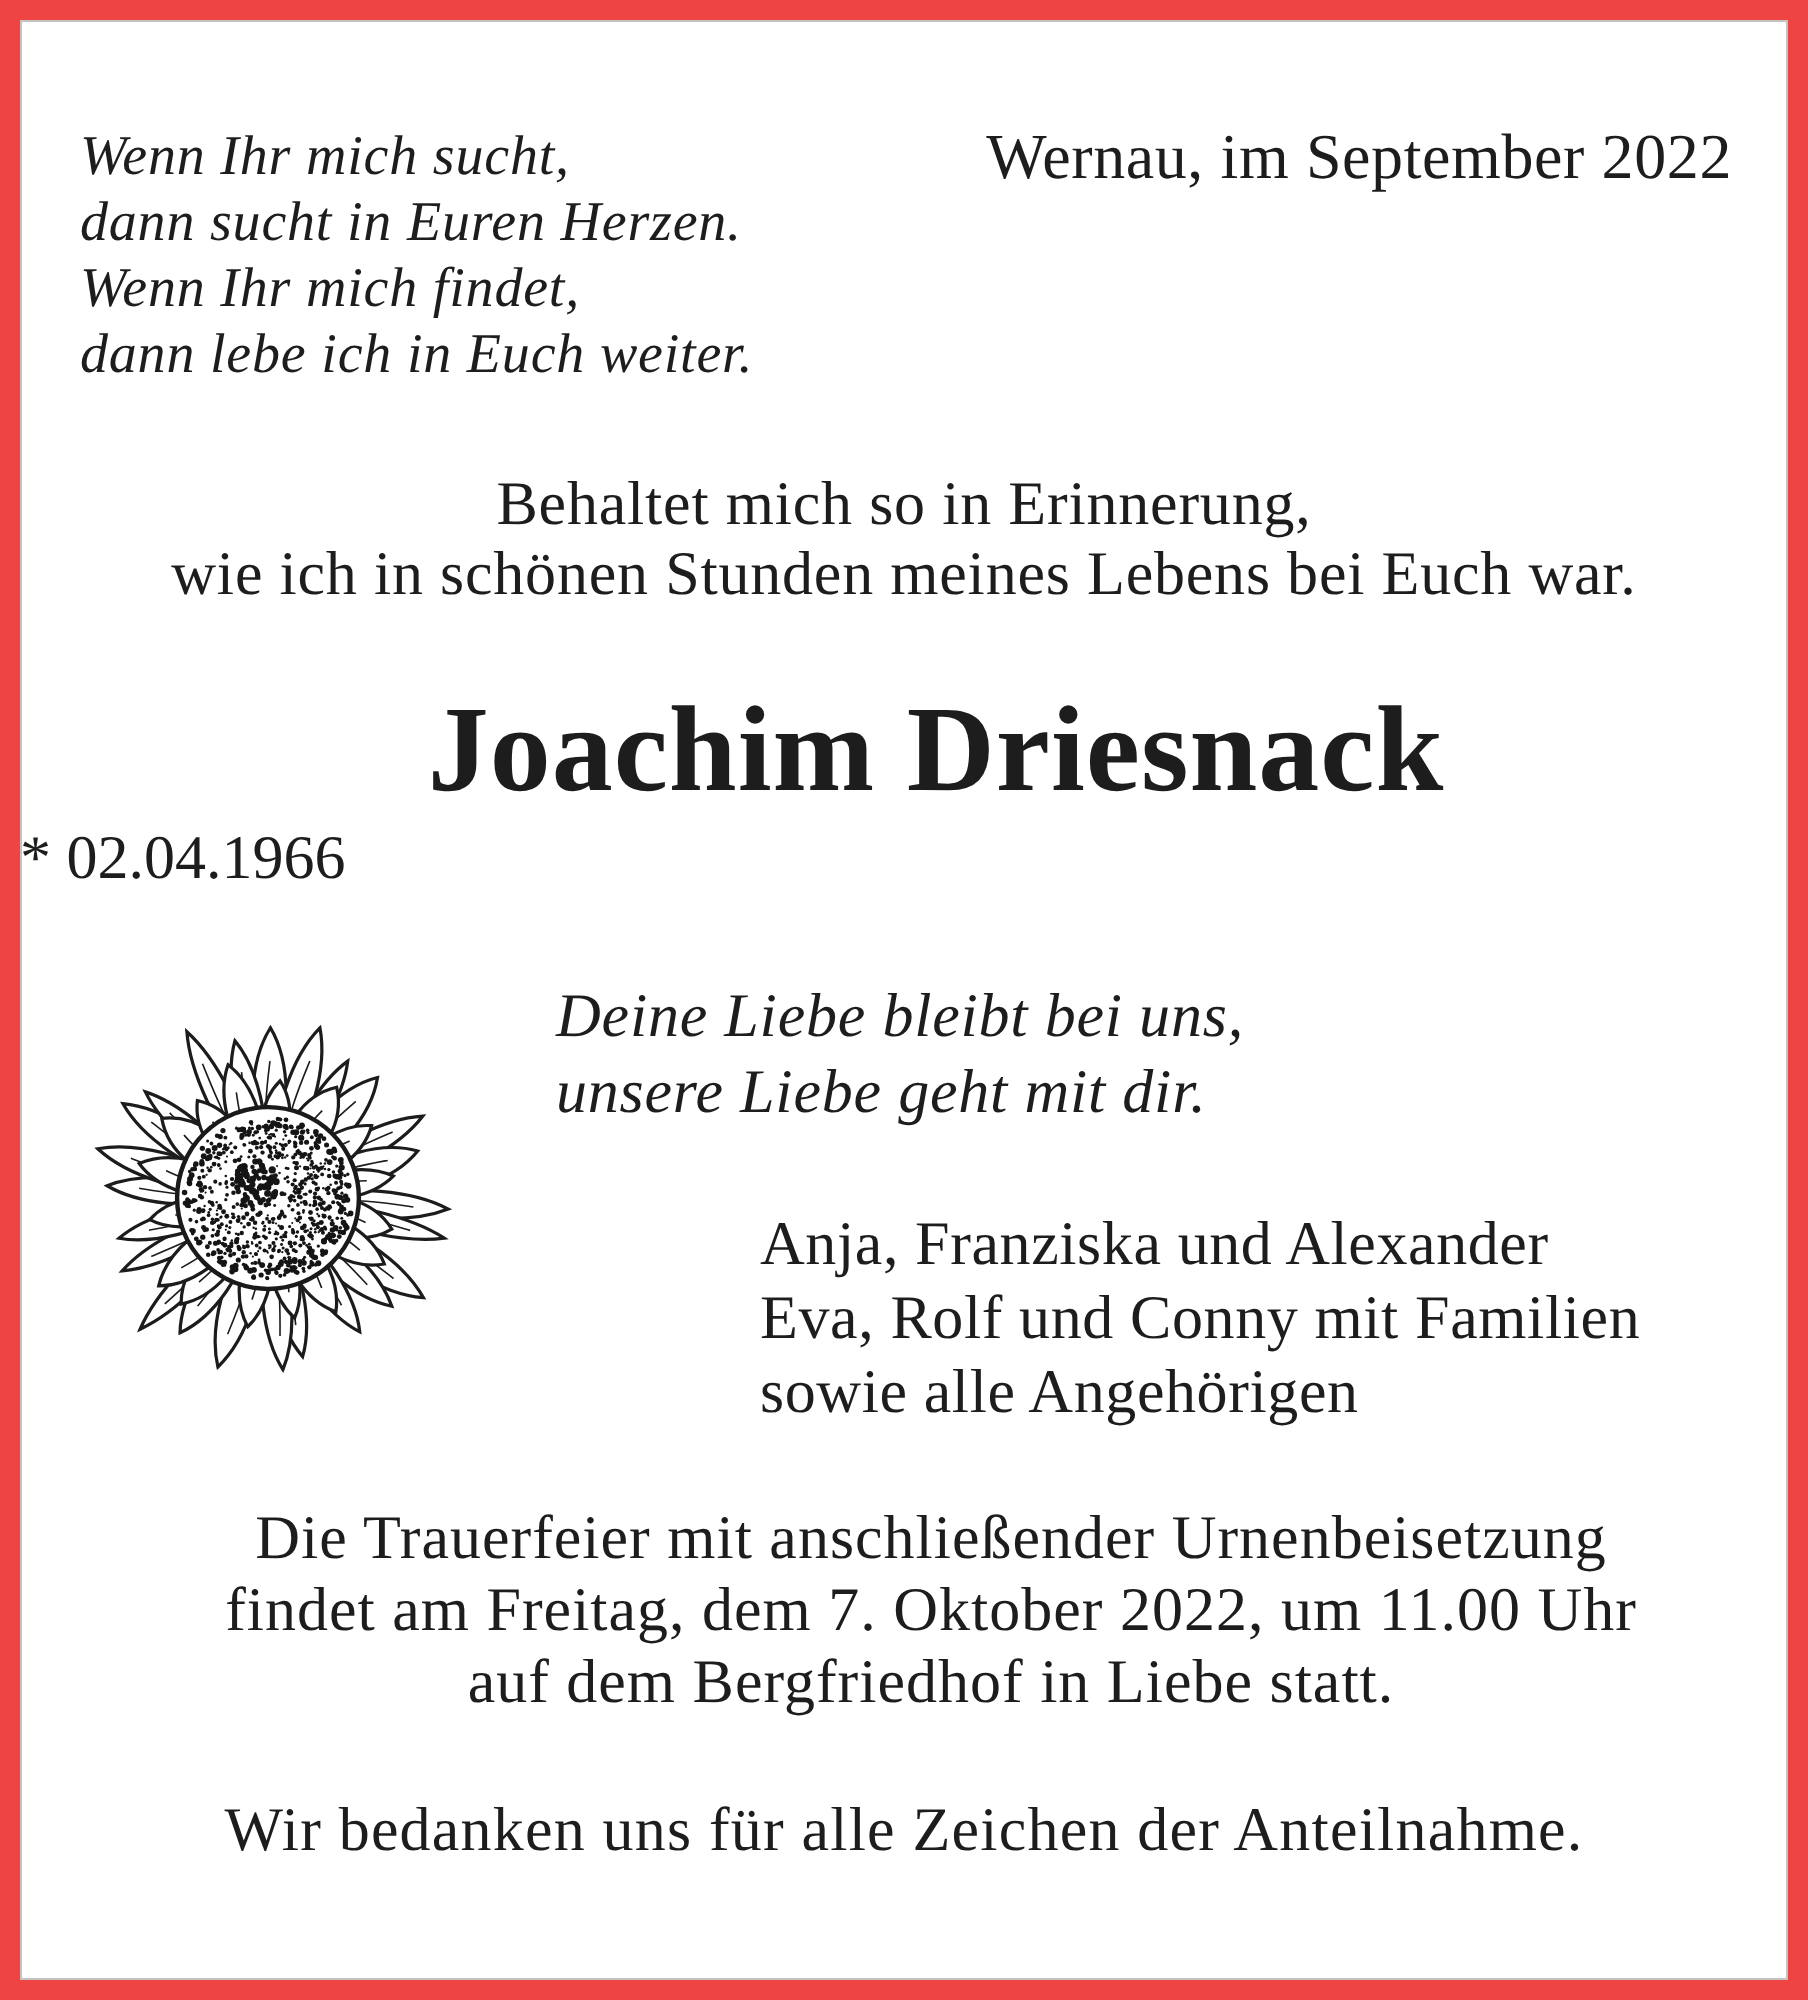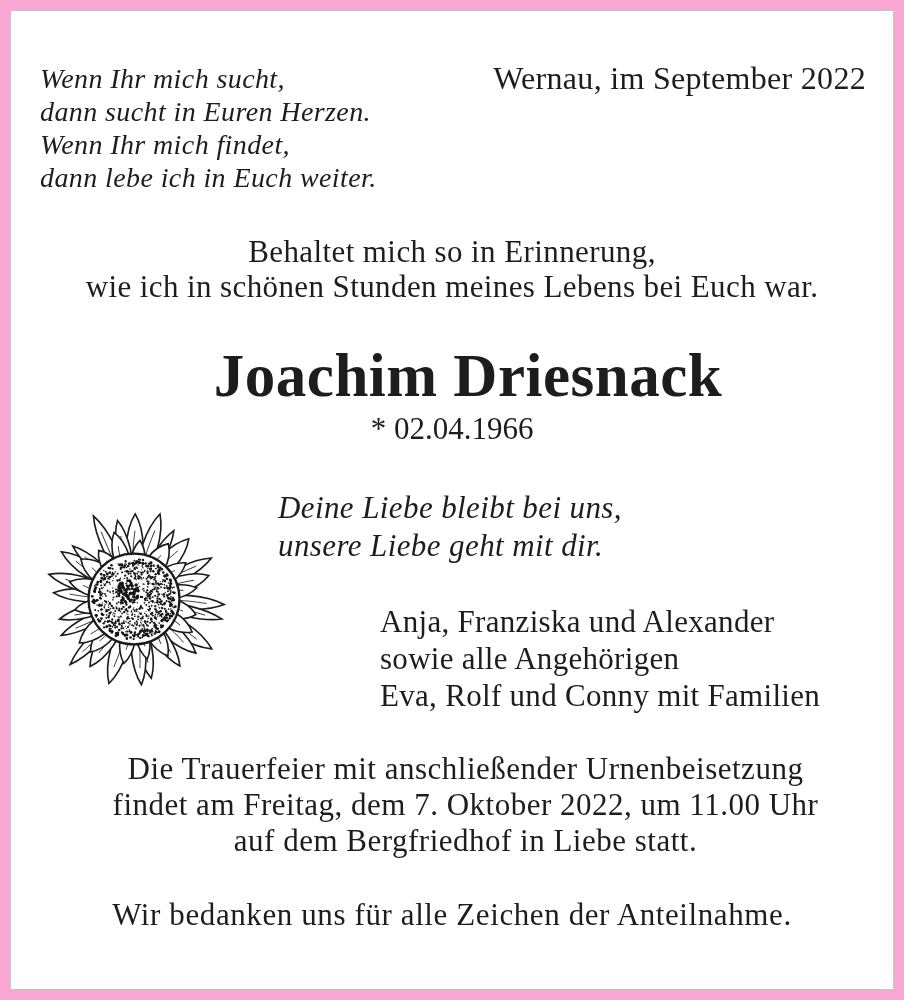--- a/index.html
+++ b/index.html
@@ -1,21 +1,21 @@
 <!DOCTYPE html>
 <html><head>
 <meta charset="utf-8">
 <style>
   html, body { margin: 0; padding: 0; background: #ffffff; }
   .sheet {
     position: relative;
     width: 904px;
     height: 1000px;
     box-sizing: border-box;
-    border: 10px solid #f9a8d4;
+    border: 10px solid #ef4444;
     background: #ffffff;
     font-family: "Liberation Serif", "DejaVu Serif", serif;
     color: #1d1d1d;
     overflow: hidden;
   }
   .sheet::after {
     content: "";
     position: absolute;
     inset: 0;
     border: 1px solid #c3c3c3;
@@ -47,21 +47,21 @@
     text-align: center;
     font-weight: bold;
     font-size: 61px;
     line-height: 66px;
     letter-spacing: 0.5px;
     padding-left: 32px;
   }
   .dates {
     left: 0; right: 0; top: 401px;
     display: flex;
-    justify-content: center;
+    justify-content: space-between;
     gap: 90px;
     font-size: 31px;
     line-height: 35px;
   }
   .sunflower {
     left: 28px; top: 486px;
     width: 192px; height: 202px;
   }
   .love-verse {
     left: 268px; top: 479px;
@@ -1166,22 +1166,22 @@
       </g>
   </svg>
 
   <div class="abs love-verse">
     <div>Deine Liebe bleibt bei uns,</div>
     <div>unsere Liebe geht mit dir.</div>
   </div>
 
   <div class="abs mourners">
     <div>Anja, Franziska und Alexander</div>
+    <div>Eva, Rolf und Conny mit Familien</div>
     <div>sowie alle Angehörigen</div>
-    <div>Eva, Rolf und Conny mit Familien</div>
   </div>
 
   <div class="abs funeral">
     <div>Die Trauerfeier mit anschließender Urnenbeisetzung</div>
     <div>findet am Freitag, dem 7. Oktober 2022, um 11.00 Uhr</div>
     <div>auf dem Bergfriedhof in Liebe statt.</div>
   </div>
 
   <div class="abs thanks">Wir bedanken uns für alle Zeichen der Anteilnahme.</div>
 

